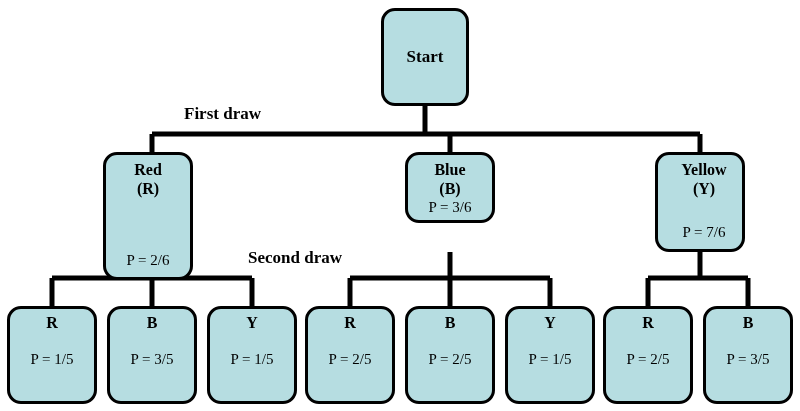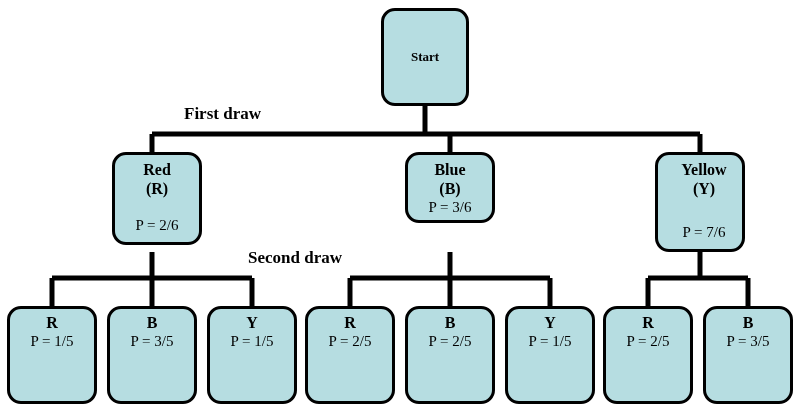--- a/index.html
+++ b/index.html
@@ -45,37 +45,38 @@
     font-weight: normal;
     font-size: 15px;
     color: #000000;
     text-align: center;
   }
   
   .node.start {
     justify-content: center;
   }
   .node.start .title {
-    font-size: 13px;
+    font-size: 17px;
   }
   
   .node.level1 {
     justify-content: flex-start;
     padding-top: 6px;
   }
   .node.level1 .prob {
     margin-top: auto;
     margin-bottom: 8px;
   }
   
   .node.leaf {
     justify-content: flex-start;
     padding-top: 5px;
   }
   .node.leaf .prob {
+    margin-top: 18px;
   }
   .stage-label {
     position: absolute;
     font-weight: bold;
     font-size: 17px;
     color: #000000;
     white-space: nowrap;
     z-index: 6;
   }
 </style>
@@ -114,21 +115,21 @@
     </g>
   </svg>
 
   <div class="node start" style="left:381px; top:8px; width:88px; height:98px;">
     <div class="title">Start</div>
   </div>
 
   <div class="stage-label" style="left:184px; top:104px;">First draw</div>
   <div class="stage-label" style="left:248px; top:248px;">Second draw</div>
 
-  <div class="node level1" style="left:112px; top:152px; width:90px; height:93px;">
+  <div class="node level1" style="left:103px; top:152px; width:90px; height:128px;">
     <div class="title">Red
 (R)</div>
     <div class="prob">P = 2/6</div>
   </div>
 
   <div class="node level1" style="left:405px; top:152px; width:90px; height:71px;">
     <div class="title">Blue
 (B)</div>
     <div class="prob">P = 3/6</div>
   </div>

